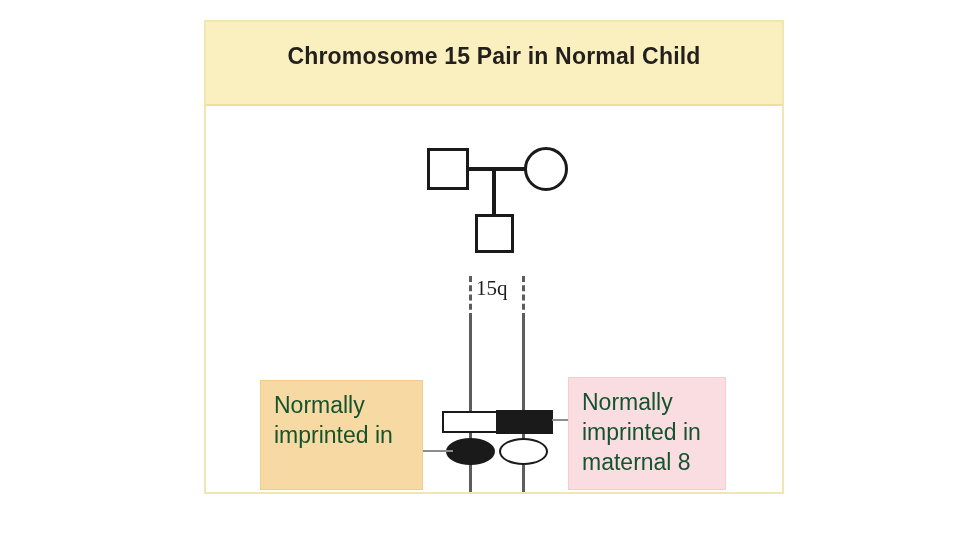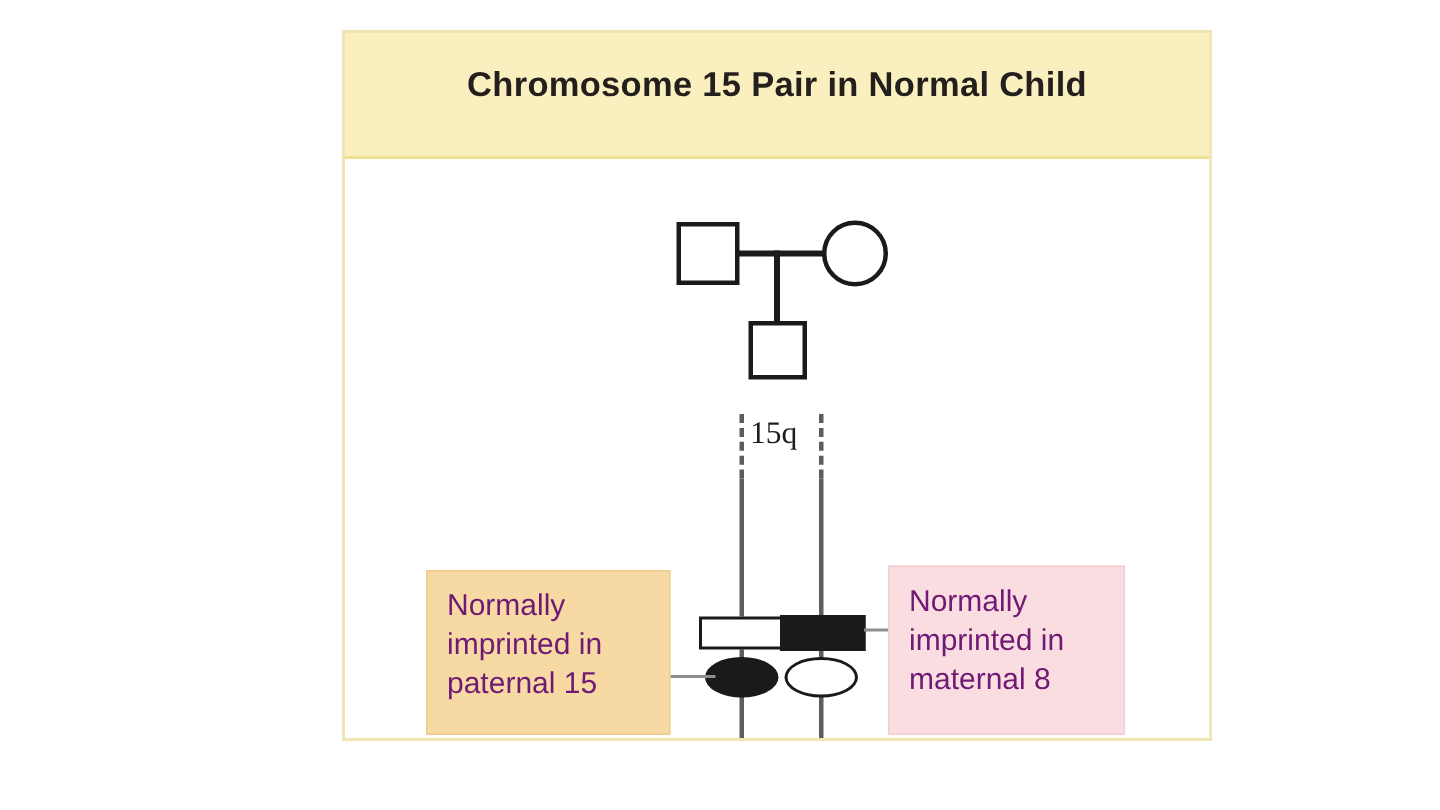--- a/index.html
+++ b/index.html
@@ -18,21 +18,20 @@
   
   #figure-frame {
     position: absolute;
     left: 204px;
     top: 20px;
     width: 580px;
     height: 474px;
     box-sizing: border-box;
     border: 2px solid #f0e6b4;
     background: #ffffff;
-    margin-left: 24px;
   }
 
   
   #title-band {
     position: absolute;
     left: 0;
     top: 0;
     width: 100%;
     height: 84px;
     box-sizing: border-box;
@@ -114,23 +113,23 @@
     border: 2.5px solid #1a1a1a;
     border-radius: 50%;
   }
   .band-ellipse.open   { background: #ffffff; }
   .band-ellipse.filled { background: #1a1a1a; }
 
   
   .callout {
     position: absolute;
     box-sizing: border-box;
-    font-size: 20px;
+    font-size: 23px;
     line-height: 1.30;
-    color: #701a75;
+    color: #14532d;
     padding: 10px 12px 8px 13px;
   }
   #callout-paternal {
     background: #f7d9a3;
     border: 1px solid #f0cd8d;
   }
   #callout-maternal {
     background: #fadde1;
     border: 1px solid #f5ccd2;
   }
@@ -177,21 +176,20 @@
 
     <div class="band-rect filled" style="left:290px; top:304px; width:57px; height:24px;"></div>
     <div class="band-ellipse open" style="left:293px; top:332px; width:49px; height:27px;"></div>
 
     <div class="leader" style="left:215px; top:344px; width:32px;"></div>
     <div class="leader" style="left:346px; top:313px; width:37px;"></div>
 
     <div class="callout" id="callout-paternal" style="left:54px; top:274px; width:163px; height:110px;">
       <p class="callout-line">Normally</p>
       <p class="callout-line">imprinted in</p>
-      <p class="callout-line">paternal 15</p>
     </div>
 
     <div class="callout" id="callout-maternal" style="left:362px; top:271px; width:158px; height:113px;">
       <p class="callout-line">Normally</p>
       <p class="callout-line">imprinted in</p>
       <p class="callout-line">maternal 8</p>
     </div>
 
   </div>
 </div>

